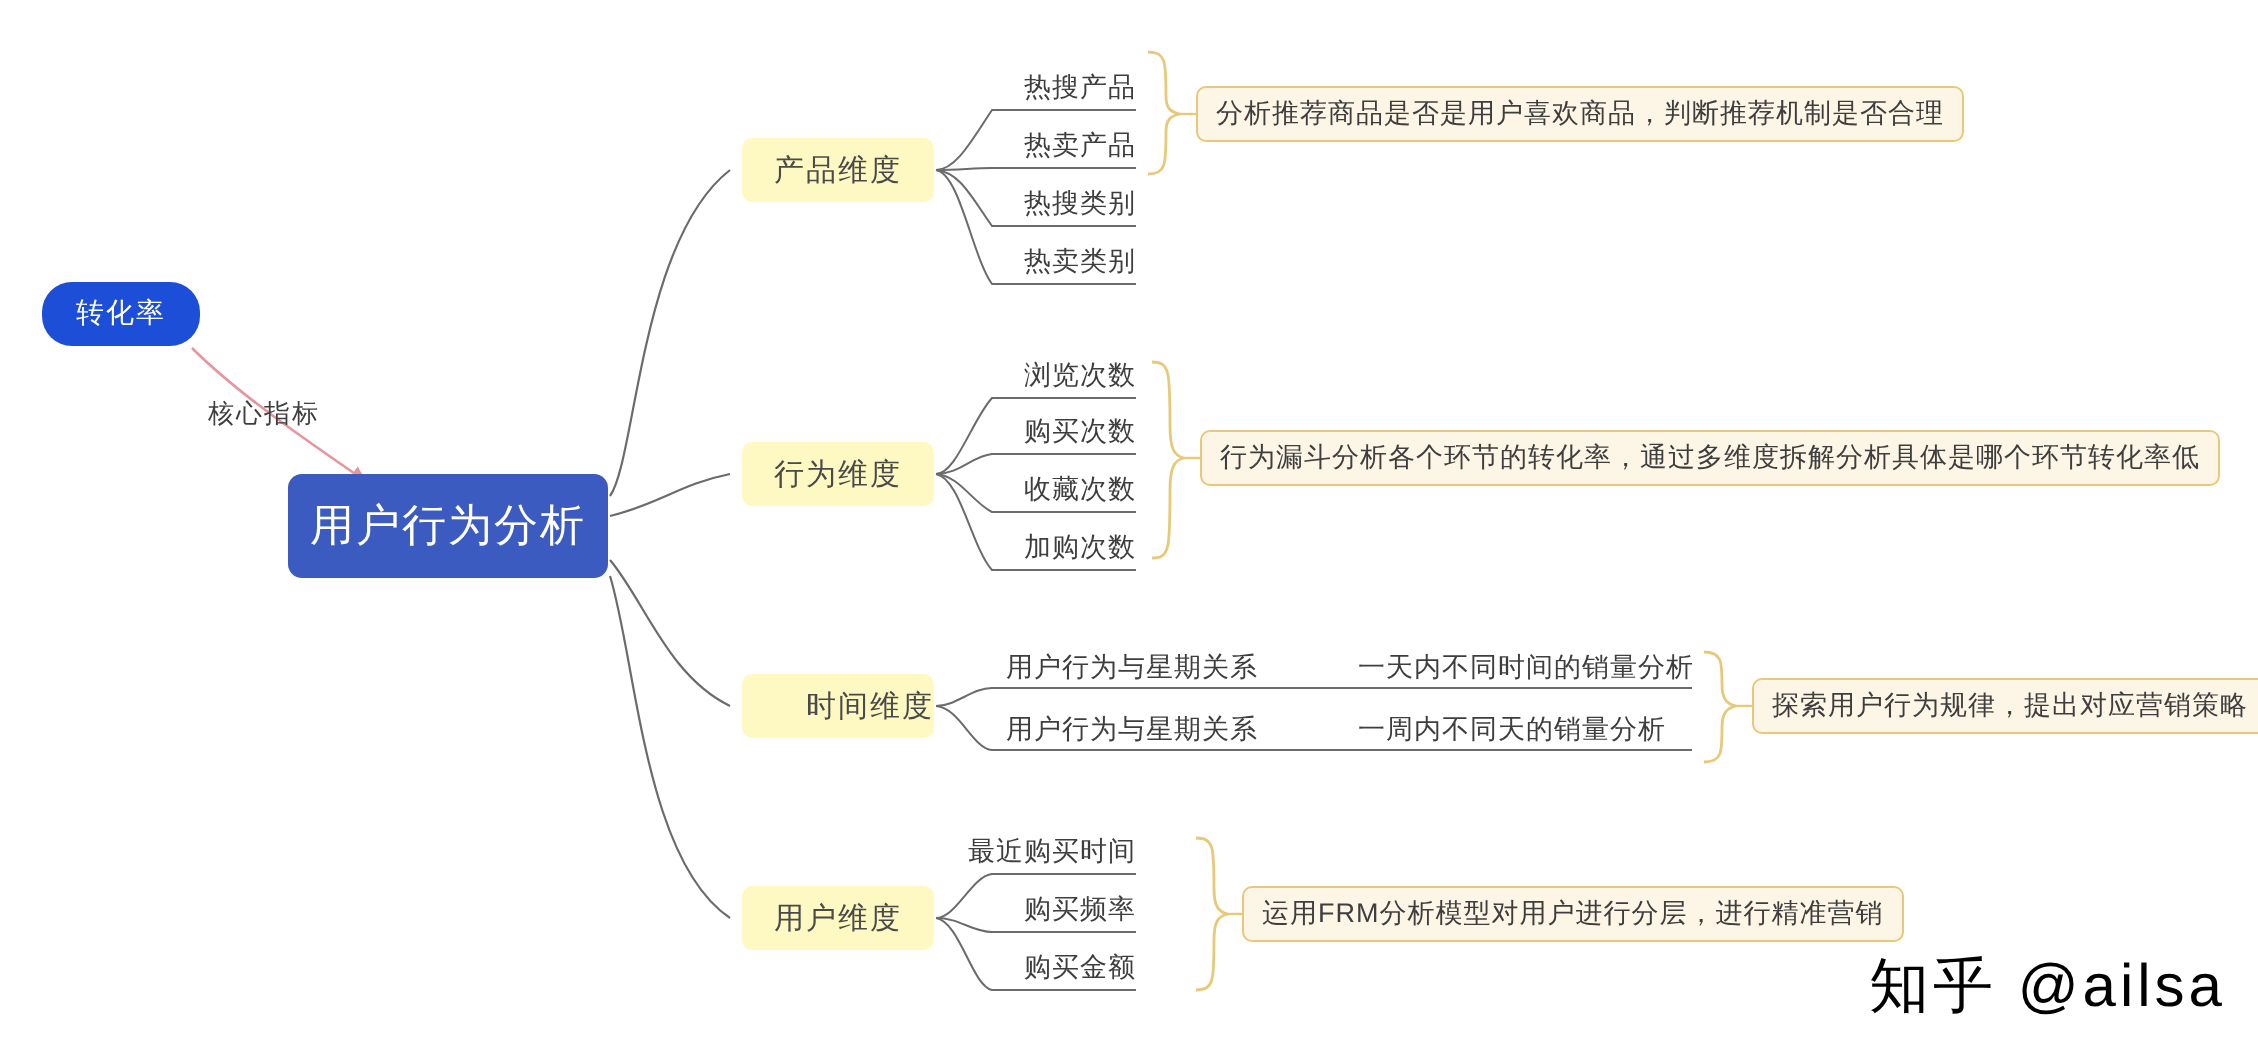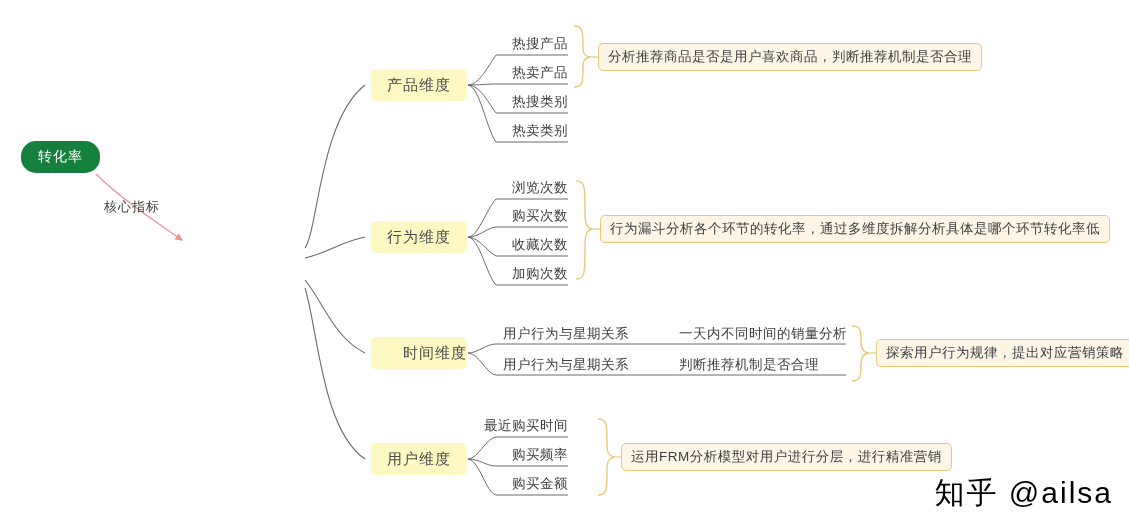--- a/index.html
+++ b/index.html
@@ -43,21 +43,21 @@
     color: #ffffff;
     border-radius: 7px;
     font-size: 22px;
     letter-spacing: 1px;
     left: 144px;
     top: 237px;
     width: 160px;
     height: 52px;
   }
   .node-pink {
-    background: #15803d;
+    background: #1d4ed8;
     color: #ffffff;
     border-radius: 15px;
     font-size: 14px;
     letter-spacing: 1px;
     left: 21px;
     top: 141px;
     width: 79px;
     height: 32px;
   }
   .node-dim {
@@ -170,20 +170,23 @@
              C 609,458 607,461 607,470 C 607,490 607,495 598,495" fill="none" stroke="#e8c97a" stroke-width="1.4"></path>
     <path d="M 614,457 L 621,457" fill="none" stroke="#e8c97a" stroke-width="1.2"></path>
   </svg>
 
   <div class="node node-pink">
     <span>转化率</span>
   </div>
 
   <div class="arrow-label">核心指标</div>
 
+  <div class="node node-root">
+    <span>用户行为分析</span>
+  </div>
 
   <div class="node node-dim" style="left:371px; top:69px;">
     <span>产品维度</span>
   </div>
   <div class="leaf leaf-right" style="left:468px; top:35px; width:100px;">热搜产品</div>
   <div class="leaf leaf-right" style="left:468px; top:64px; width:100px;">热卖产品</div>
   <div class="leaf leaf-right" style="left:468px; top:93px; width:100px;">热搜类别</div>
   <div class="leaf leaf-right" style="left:468px; top:122px; width:100px;">热卖类别</div>
   <div class="callout" style="left:598px; top:43px;">分析推荐商品是否是用户喜欢商品，判断推荐机制是否合理</div>
 
@@ -195,21 +198,21 @@
   <div class="leaf leaf-right" style="left:468px; top:236px; width:100px;">收藏次数</div>
   <div class="leaf leaf-right" style="left:468px; top:265px; width:100px;">加购次数</div>
   <div class="callout" style="left:600px; top:215px;">行为漏斗分析各个环节的转化率，通过多维度拆解分析具体是哪个环节转化率低</div>
 
   <div class="node node-dim" style="left:371px; top:337px;justify-content:flex-end;">
     <span>时间维度</span>
   </div>
   <div class="leaf" style="left:503px; top:325px;">用户行为与星期关系</div>
   <div class="leaf" style="left:679px; top:325px;">一天内不同时间的销量分析</div>
   <div class="leaf" style="left:503px; top:356px;">用户行为与星期关系</div>
-  <div class="leaf" style="left:679px; top:356px;">判断推荐机制是否合理</div>
+  <div class="leaf" style="left:679px; top:356px;">一周内不同天的销量分析</div>
   <div class="callout" style="left:876px; top:339px;">探索用户行为规律，提出对应营销策略</div>
 
   <div class="node node-dim" style="left:371px; top:443px;">
     <span>用户维度</span>
   </div>
   <div class="leaf leaf-right" style="left:468px; top:417px; width:100px;">最近购买时间</div>
   <div class="leaf leaf-right" style="left:468px; top:446px; width:100px;">购买频率</div>
   <div class="leaf leaf-right" style="left:468px; top:475px; width:100px;">购买金额</div>
   <div class="callout" style="left:621px; top:443px;">运用FRM分析模型对用户进行分层，进行精准营销</div>
 

